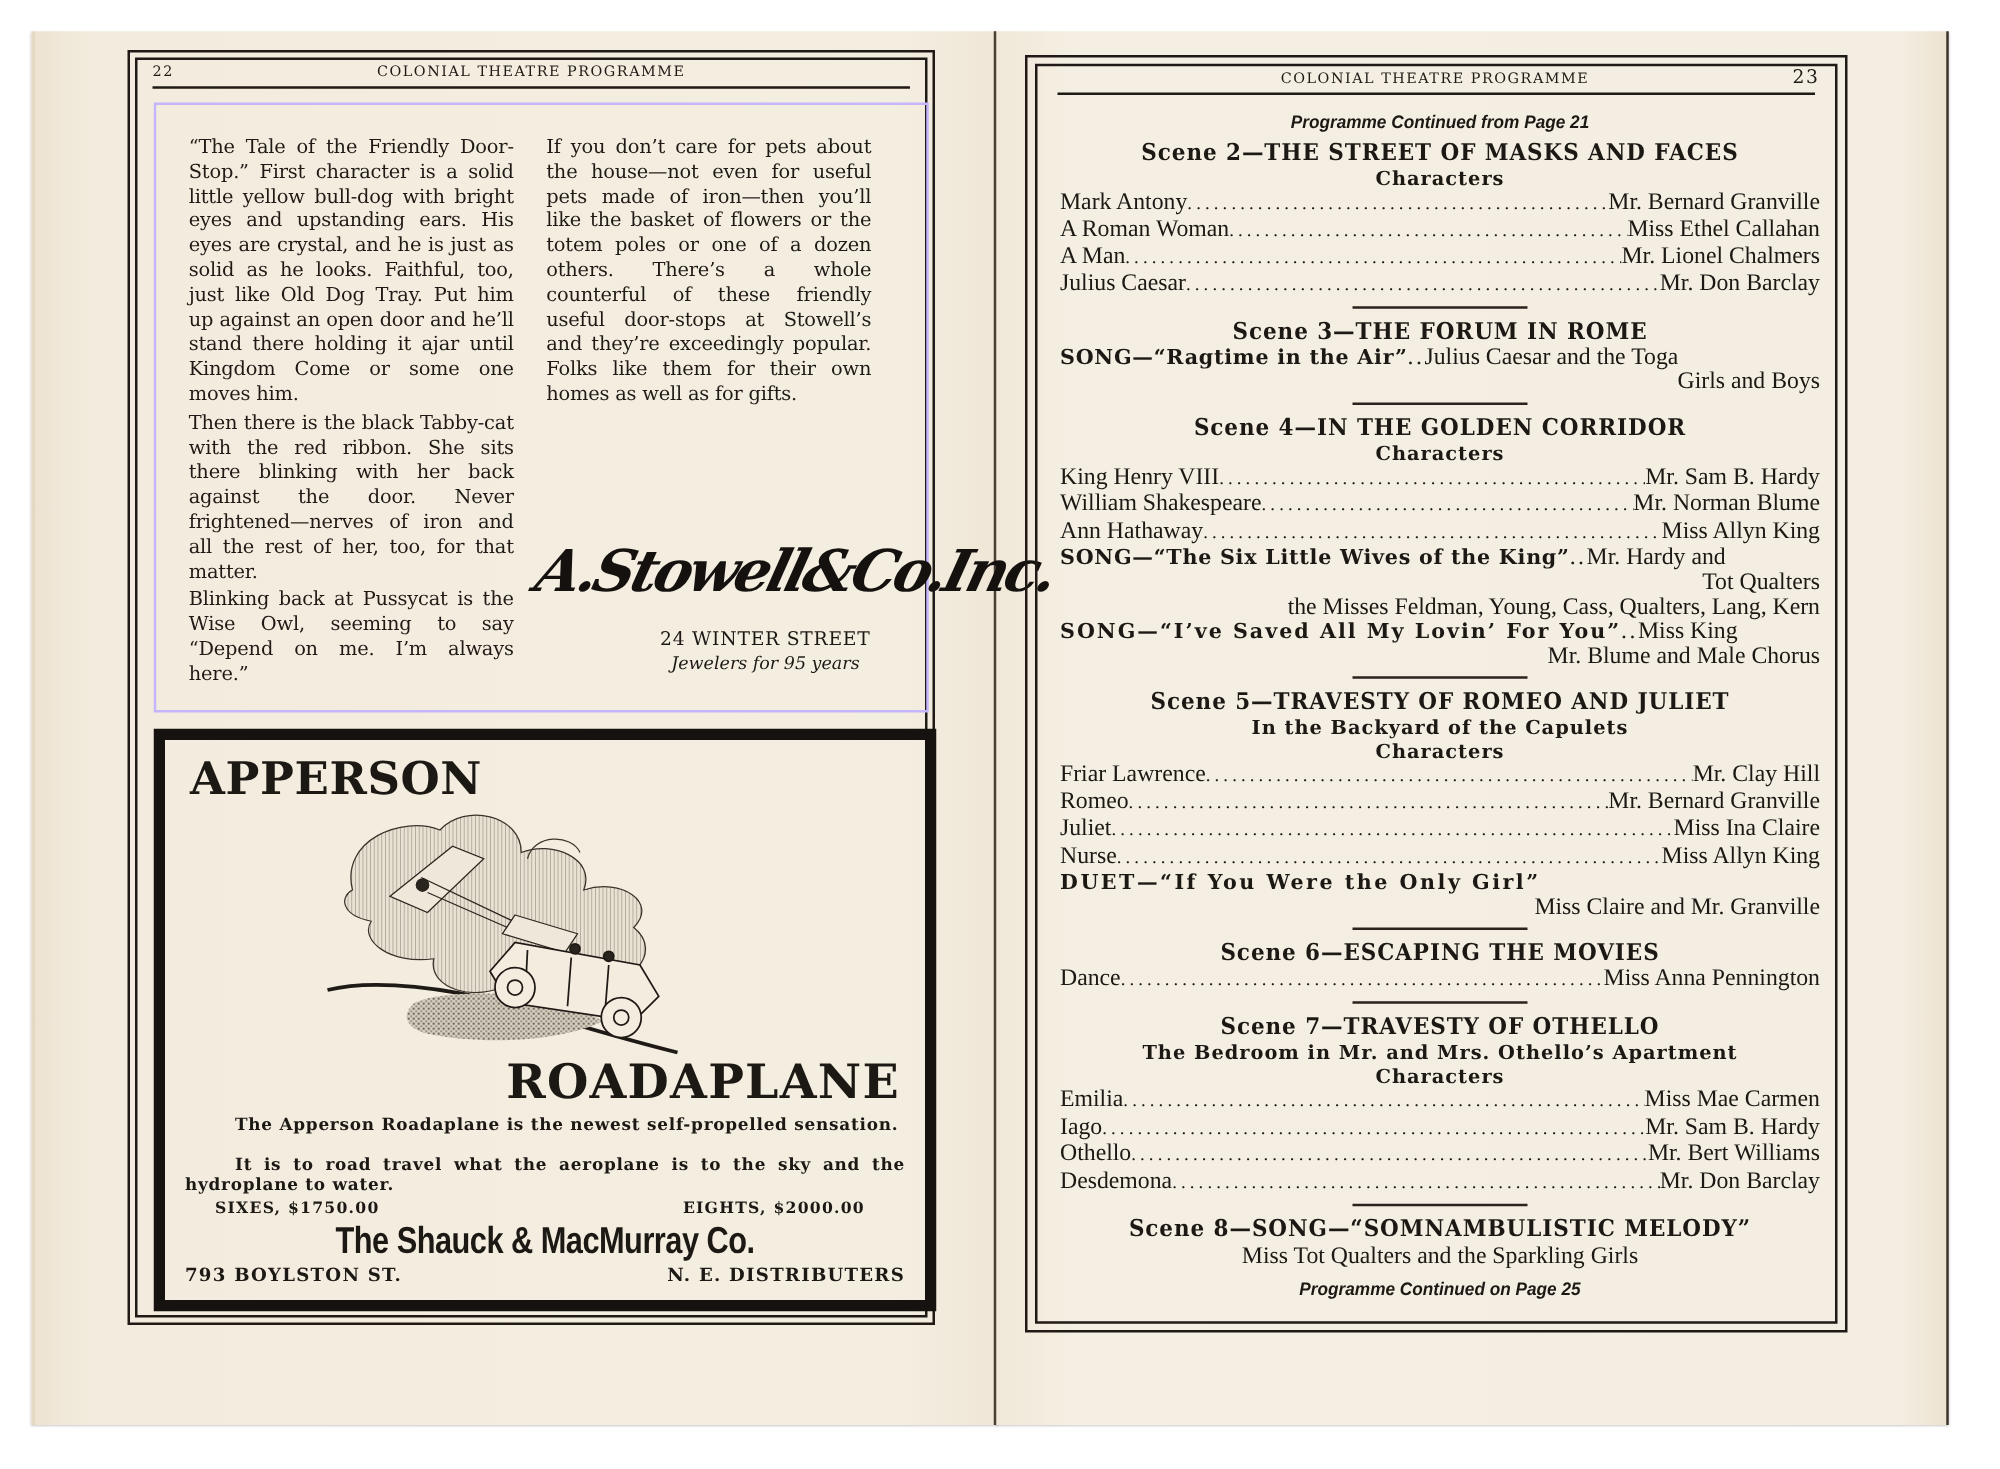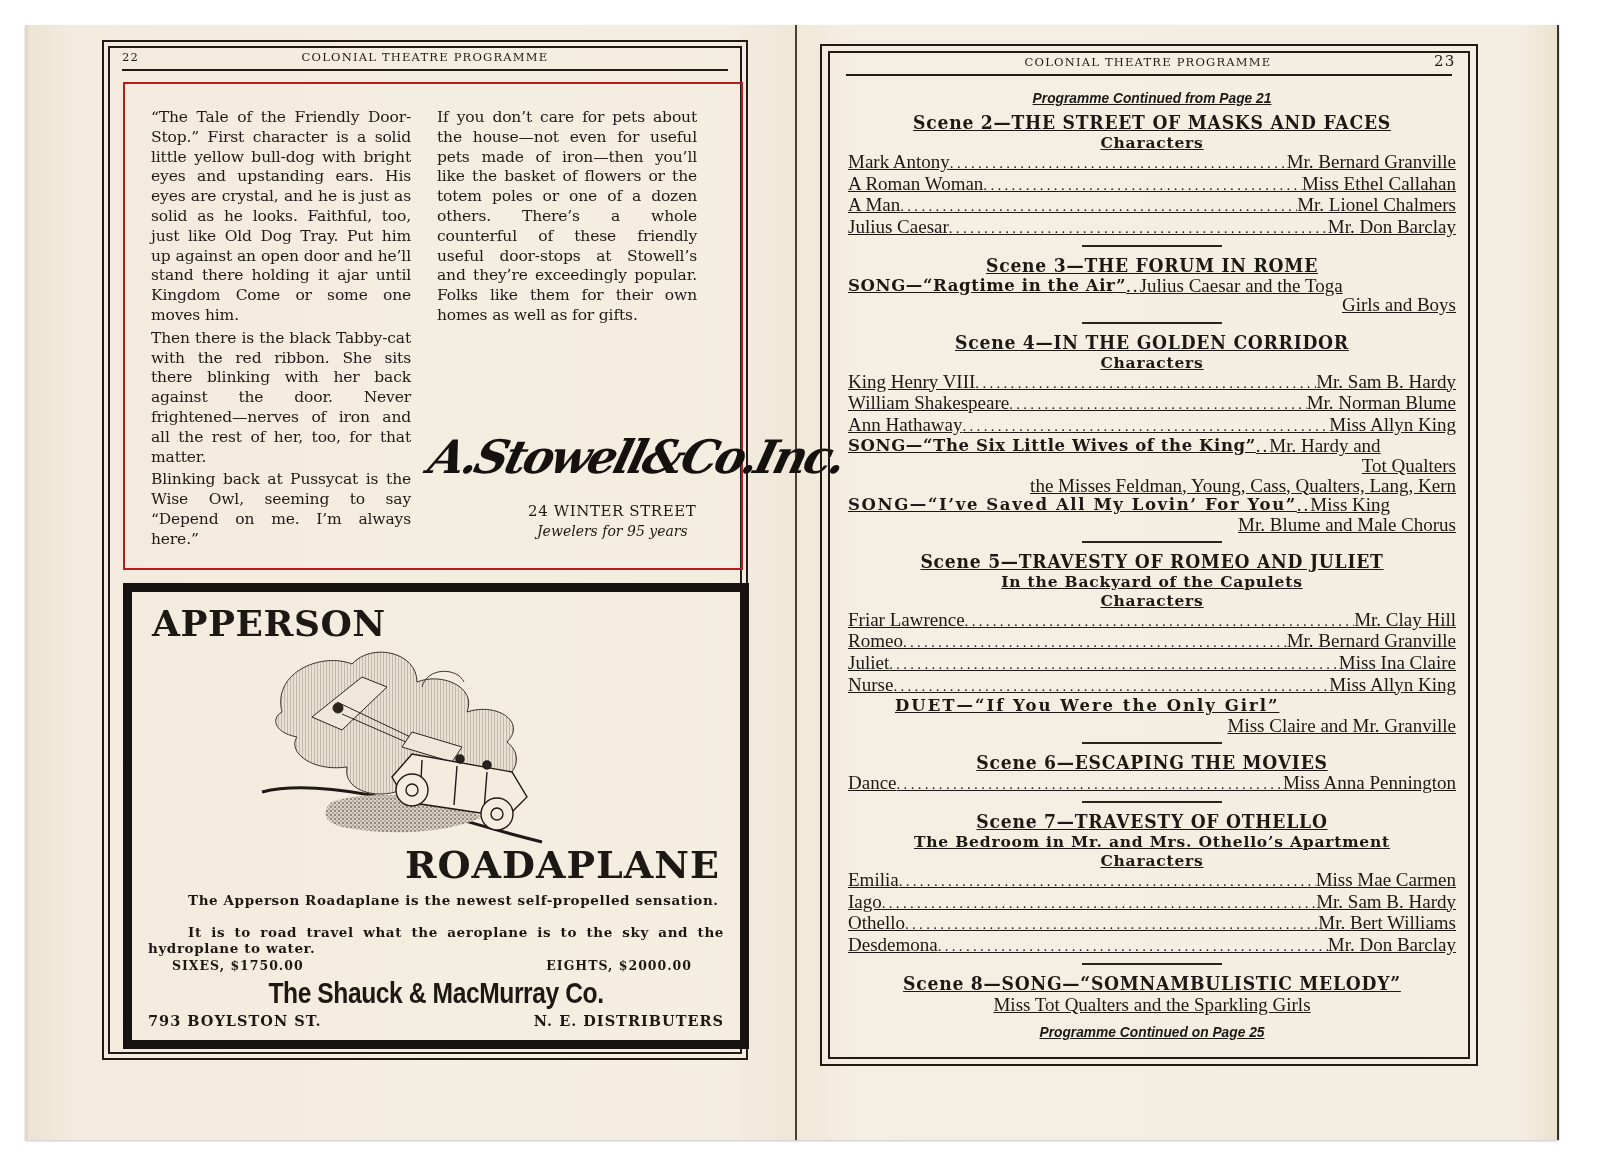--- a/index.html
+++ b/index.html
@@ -18,21 +18,21 @@
     
     .frame-outer { position: absolute; border: 2px solid #1f1a15; }
     .frame-inner { position: absolute; border: 2px solid #1f1a15; }
 
     .running-head {
       position: absolute; font-size: 11.5px; letter-spacing: 1.2px; color: #1f1a15;
     }
     .rule { position: absolute; height: 2px; background: #1f1a15; }
 
     
-    .stowell-box { position: absolute; left: 123px; top: 82px; width: 616px; height: 484px; border: 2px solid #b91c1c; }
+    .stowell-box { position: absolute; left: 123px; top: 82px; width: 616px; height: 484px; border: 2px solid #c4b5fd; }
     .col {
       position: absolute; font-size: 15.5px; line-height: 19.8px; text-align: justify; color: #1f1a15;
       font-family: "DejaVu Serif", serif; letter-spacing: -0.15px;
     }
     .col p { margin: 0 0 3px 0; }
     .signature {
       position: absolute; left: 430px; top: 430px; font-family: "DejaVu Serif", serif; font-style: italic;
       font-weight: bold; font-size: 46px; letter-spacing: -3px; color: #14110e; transform: skewX(-14deg);
     }
     .address { position: absolute; left: 528px; top: 502px; font-size: 15px; letter-spacing: 0.6px; }
@@ -46,21 +46,21 @@
     .apperson-title { position: absolute; left: 20px; top: 10px; font-size: 36px; font-weight: bold; letter-spacing: 0.5px; font-family: "DejaVu Serif", serif; }
     .roadaplane-title { position: absolute; right: 20px; top: 250px; font-size: 38px; font-weight: bold; letter-spacing: 1px; font-family: "DejaVu Serif", serif; }
     .illustration { position: absolute; left: 110px; top: 50px; width: 380px; height: 210px; }
     .ad-copy { position: absolute; left: 16px; width: 576px; font-size: 13.5px; font-weight: bold; line-height: 16px; letter-spacing: 0.6px; text-align: justify; }
     .ad-copy .indent { display: inline-block; width: 40px; }
     .prices { position: absolute; left: 40px; width: 520px; top: 366px; font-size: 12.5px; font-weight: bold; letter-spacing: 1px; display: flex; justify-content: space-between; }
     .dealer { position: absolute; left: 0; width: 100%; top: 384px; text-align: center; font-family: "Liberation Sans", sans-serif; font-weight: bold; font-size: 30px; transform: scaleX(0.82); letter-spacing: -0.5px; }
     .dealer-foot { position: absolute; left: 16px; width: 576px; top: 420px; font-size: 14.5px; font-weight: bold; letter-spacing: 1px; display: flex; justify-content: space-between; text-align: right; }
 
     
-    .prog { position: absolute; left: 848px; top: 88px; width: 608px; font-family: "Liberation Serif", serif; color: #1c1814; text-decoration: underline; }
+    .prog { position: absolute; left: 848px; top: 88px; width: 608px; font-family: "Liberation Serif", serif; color: #1c1814; }
     .continued { text-align: center; font-style: italic; font-weight: bold; font-size: 14.5px; font-family: "Liberation Sans", sans-serif; transform: scaleX(0.95); margin: 2px 0 7px 0; }
     .scene-head { text-align: center; font-weight: bold; font-size: 18.5px; letter-spacing: 0.8px; line-height: 20px; font-family: "DejaVu Serif", serif; transform: scaleX(0.93); }
     .sub-head { text-align: center; font-weight: bold; font-size: 15.5px; line-height: 19px; letter-spacing: 0.8px; font-family: "DejaVu Serif", serif; }
     .cast-row { display: flex; align-items: baseline; font-size: 19px; line-height: 19.6px; white-space: nowrap; }
     .cast-row .role { flex: 0 0 auto; }
     .cast-row .dots { flex: 1 1 auto; overflow: hidden; letter-spacing: 3.3px; font-size: 15px; }
     .cast-row .dots::before { content: "............................................................................................................................"; }
     .cast-row .actor { flex: 0 0 auto; }
     .song-row { font-size: 19px; line-height: 19.6px; white-space: nowrap; display: flex; }
     .song-row .song-label { font-weight: bold; font-family: "DejaVu Serif", serif; font-size: 16.5px; letter-spacing: 0.6px; }
@@ -249,21 +249,21 @@
       <span class="role">Juliet</span>
       <span class="dots"></span>
       <span class="actor">Miss Ina Claire</span>
     </div>
   <div class="cast-row">
       <span class="role">Nurse</span>
       <span class="dots"></span>
       <span class="actor">Miss Allyn King</span>
     </div>
   <div class="song-row">
-      <span class="song-label" style="letter-spacing:2px;margin-left:47px;">DUET—“If You Were the Only Girl”</span>
+      <span class="song-label" style="letter-spacing:2px;">DUET—“If You Were the Only Girl”</span>
     </div>
   <div class="right-line">Miss Claire and Mr. Granville</div>
   <div class="divider"></div>
 
   <div class="scene-head">Scene 6—ESCAPING THE MOVIES</div>
   <div class="cast-row">
       <span class="role">Dance</span>
       <span class="dots"></span>
       <span class="actor">Miss Anna Pennington</span>
     </div>

